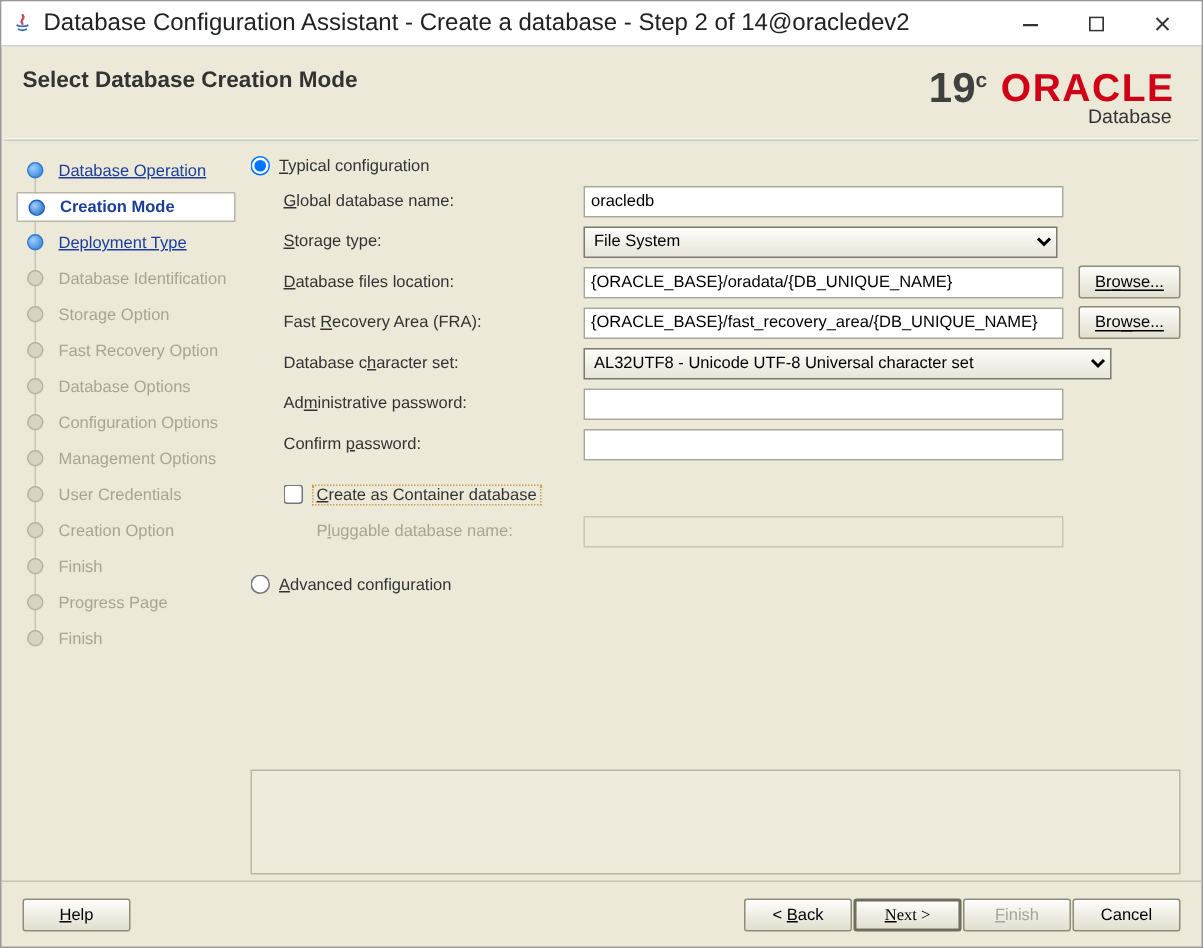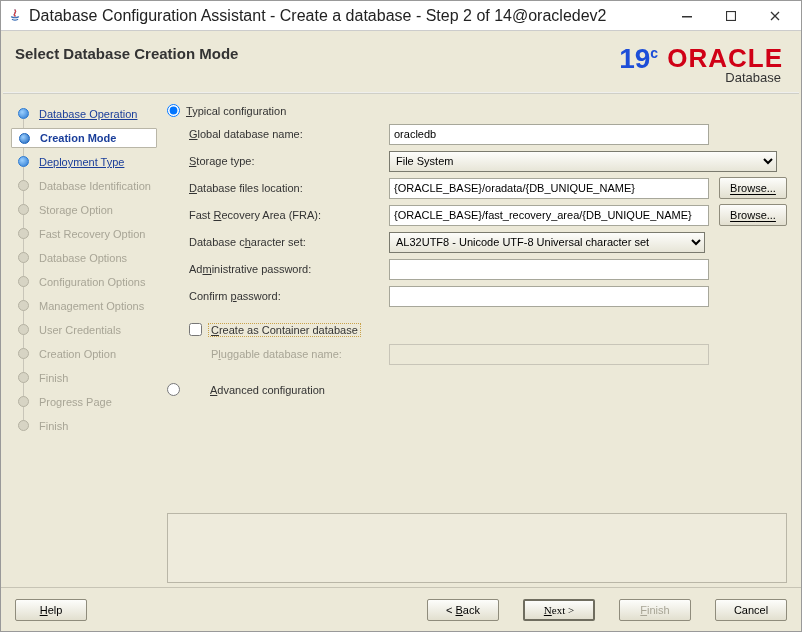--- a/index.html
+++ b/index.html
@@ -5,21 +5,21 @@
   * { box-sizing: border-box; }
   html,body { margin:0; padding:0; font-family: Tahoma, "Segoe UI", sans-serif; font-size:11px; color:#333; }
   .window { width:802px; height:632px; background:#ece9d8; border:1px solid #999; position:relative; display:flex; flex-direction:column; }
   .titlebar { height:30px; background:#fff; border-bottom:1px solid #ccc; display:flex; align-items:center; padding:0 4px 0 6px; }
   .titlebar .java-icon { width:16px; height:16px; margin-right:6px; display:flex; align-items:center; justify-content:center;}
   .titlebar .title { flex:1; font-size:16px; color:#222; }
   .titlebar .winbtn { width:44px; height:28px; display:flex; align-items:center; justify-content:center; color:#222; font-size:14px; }
   .header { padding:14px 18px 8px 14px; display:flex; align-items:flex-start; justify-content:space-between; }
   .header h1 { margin:0; font-size:15px; font-weight:bold; color:#333; }
   .brand { text-align:right; line-height:1; }
-  .brand .ver { font-family: Arial, sans-serif; font-weight:bold; font-size:28px; color:#1d4ed8; display:inline-block; vertical-align:top; margin-right:6px;}
+  .brand .ver { font-family: Arial, sans-serif; font-weight:bold; font-size:28px; color:#404040; display:inline-block; vertical-align:top; margin-right:6px;}
   .brand .ver sup{font-size:14px; vertical-align:super;}
   .brand .oracle { font-family: Arial, sans-serif; font-weight:bold; font-size:26px; color:#d00016; letter-spacing:1px;}
   .brand .db { font-size:13px; color:#333; display:block; text-align:right; margin-top:-2px; padding-right:2px;}
   .divider { height:2px; background:linear-gradient(#fff,#bfbfb4); margin:0 2px; }
   .body { flex:1; display:flex; min-height:0; }
   .sidebar { width:194px; padding:10px 4px 4px 10px; position:relative; }
   .steps { list-style:none; margin:0; padding:0; position:relative; }
   .steps::before { content:""; position:absolute; left:12px; top:8px; bottom:8px; width:1px; background:#c8c5b8; }
   .step { position:relative; padding:4px 2px 4px 28px; margin-bottom:4px; font-size:11px; white-space:nowrap;}
   .step .bullet { position:absolute; left:7px; top:4px; width:11px; height:11px; border-radius:50%; background:#d7d4c4; border:1px solid #b5b2a2; }
@@ -36,31 +36,31 @@
   .mn { text-decoration: underline; } 
   .fields { padding-left:22px; }
   .field-row { display:flex; align-items:center; margin:5px 0; height:22px; }
   .field-row .lbl { width:200px; }
   .field-row .lbl.dim { color:#a8a596; }
   .field-row input[type=text], .field-row input[type=password] {
     height:21px; border:1px solid #a7a79a; background:#fff; padding:0 4px; font:inherit; width:320px;
   }
   .field-row input.dim { background:#ece9d8; color:#a8a596; border-color:#c8c5b8;}
   .field-row select {
-    height:21px; border:1px solid #7a7a6e; background:linear-gradient(#fdfdfb,#e7e5d7); font:inherit; width:388px; padding-left:2px;
+    height:21px; border:1px solid #7a7a6e; background:linear-gradient(#fdfdfb,#e7e5d7); font:inherit; width:316px; padding-left:2px;
   }
-  .field-row select.wide { width:316px; }
+  .field-row select.wide { width:352px; }
   .btn { height:22px; min-width:68px; padding:0 10px; border:1px solid #8f8c7c; background:linear-gradient(#fdfdfb,#e2dfcf); font:inherit; border-radius:2px; }
   .btn:disabled{ color:#a8a596; }
   .btn.browse { margin-left:10px; text-decoration:underline; text-underline-offset:2px;}
   .chk-row { display:flex; align-items:flex-start; margin:16px 0 6px 22px; }
   .chk-row input { margin:0 6px 0 0; }
   .chk-row .focus-box { border:1px dotted #c9a24a; padding:0 2px; }
   .msg-area { margin-top:auto; height:70px; border:1px solid #b9b6a7; background:#eeebdc; }
-  .footer { height:44px; border-top:1px solid #c7c4b5; display:flex; align-items:center; padding:0 14px; gap:24px; }
+  .footer { height:44px; border-top:1px solid #c7c4b5; display:flex; align-items:center; padding:0 14px; gap:1px; }
   .footer .spacer { flex:1; }
   .footer .btn { min-width:72px; }
   .footer .btn.primary { border:2px solid #6f6d5f; padding:0 9px;font-family:Liberation Serif, serif;}
   a { cursor:default; }
 </style>
 </head>
 <body>
 
 <div class="window">
 
@@ -161,21 +161,21 @@
 
         <div class="chk-row">
           <input type="checkbox" style="">
           <span class="focus-box"><label><span class="mn">C</span>reate as Container database</label></span>
         </div>
         <div class="field-row" style="padding-left:44px; margin-top:4px;">
           <span class="lbl dim" style="width:178px">P<span class="mn">l</span>uggable database name:</span>
           <input type="text" class="dim" disabled="" value="" style="">
         </div>
 
-        <div class="radio-row" style="margin-top:18px;gap:24px;">
+        <div class="radio-row" style="margin-top:18px;">
           <input type="radio" name="mode" style="">
           <label><span class="mn">A</span>dvanced configuration</label>
         </div>
       </div>
 
       <div class="msg-area"></div>
     </div>
   </div>
 
   <div class="footer">

